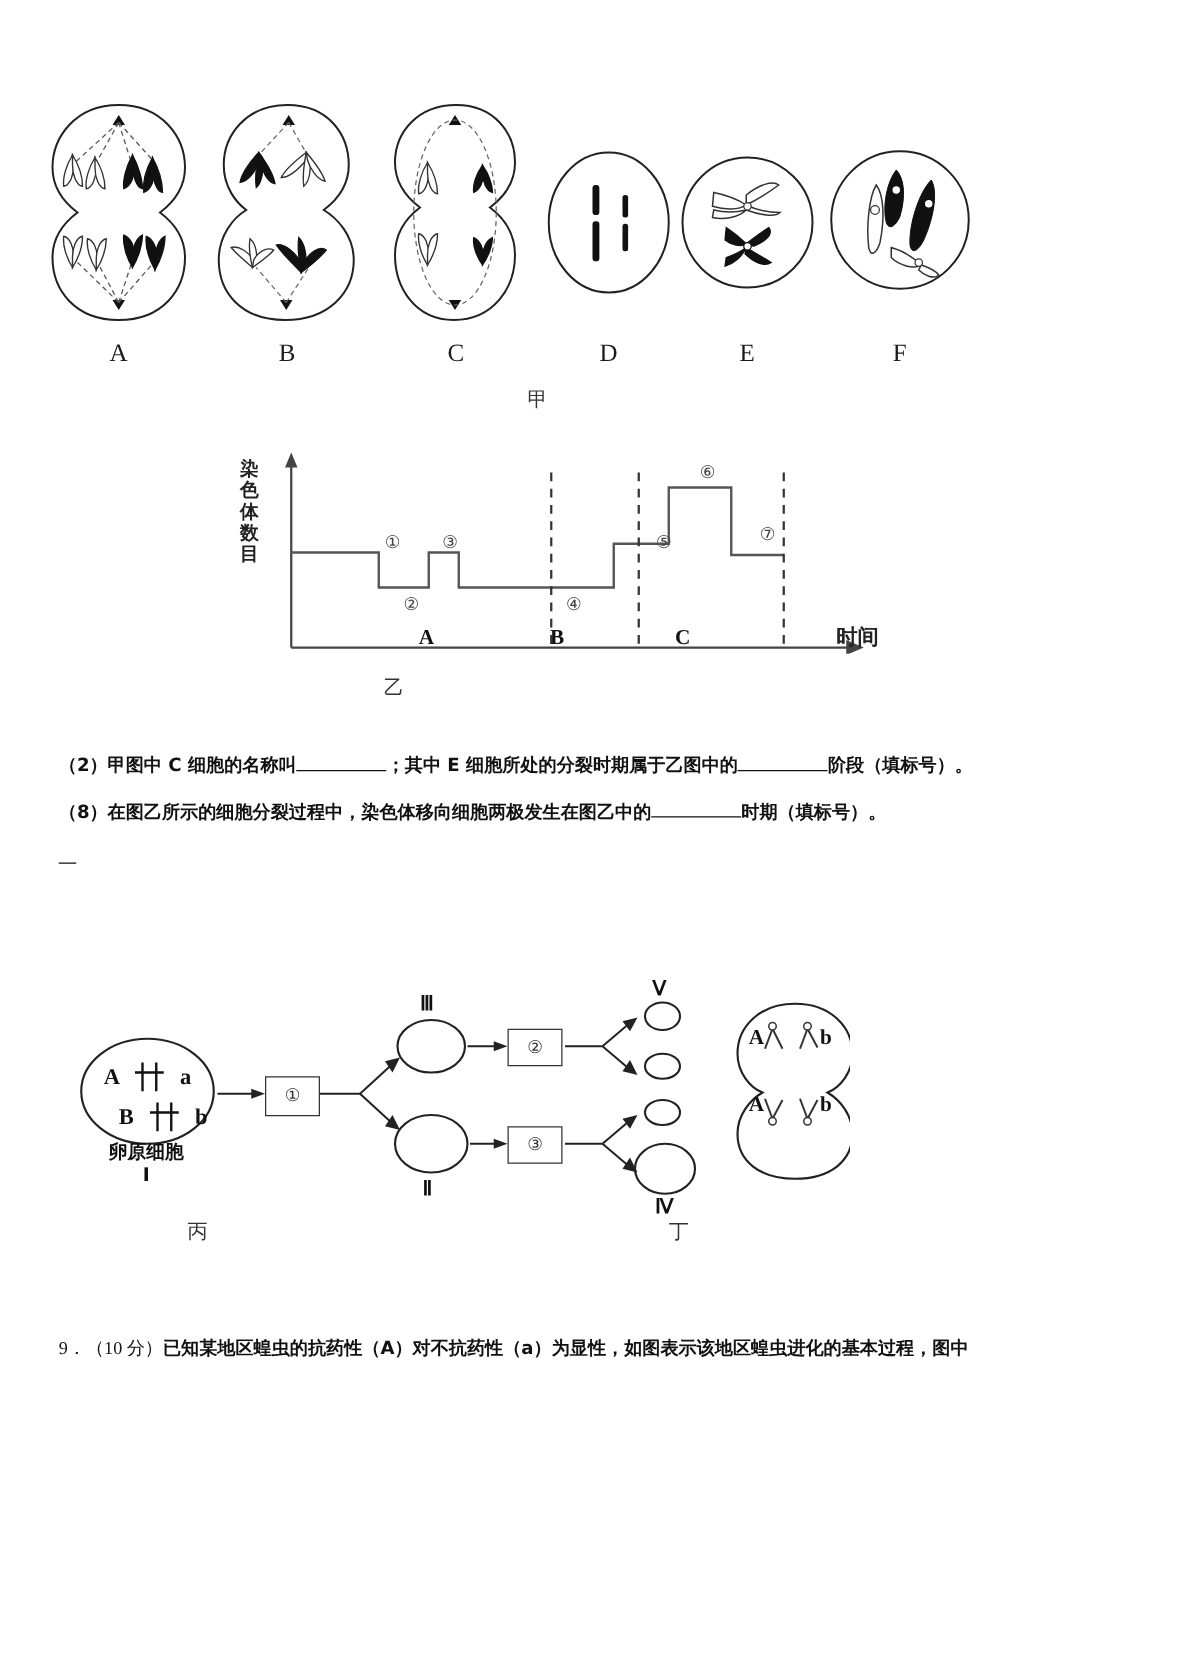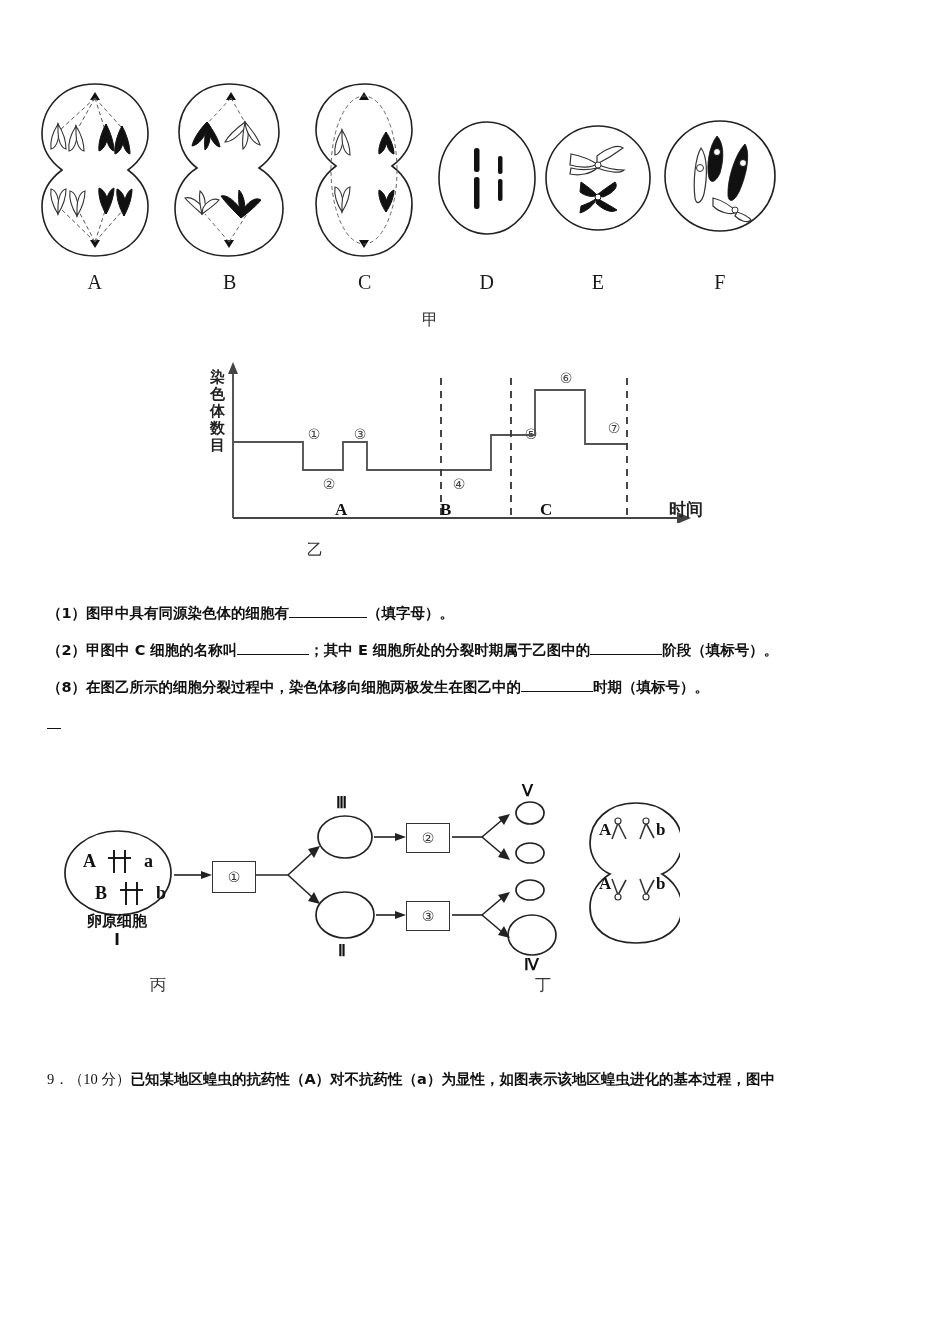--- a/index.html
+++ b/index.html
@@ -60,28 +60,27 @@
     left: 185px;
     top: 358px;
     width: 540px;
     height: 175px;
   }
   #yi-ylabel {
     position: absolute;
     left: 0px;
     top: 10px;
     width: 22px;
-    font-family: Liberation Sans, sans-serif;
+    font-family: Liberation Serif, serif;
     font-size: 15px;
     font-weight: bold;
     line-height: 17px;
     letter-spacing: 0px;
-    text-align: left;
+    text-align: right;
     color: #222;
-    margin-left: 25px;
   }
   #yi-xlabel {
     position: absolute;
     left: 452px;
     top: 140px;
     font-family: "DejaVu Sans", sans-serif;
     font-size: 17px;
     font-weight: bold;
     color: #222;
     padding-left: 32px;
@@ -424,23 +423,20 @@
     <span class="phase-label" style="left:150px;">A</span>
     <span class="phase-label" style="left:255px;">B</span>
     <span class="phase-label" style="left:355px;">C</span>
 
     <span id="yi-xlabel">时间</span>
   </div>
 
   <div id="yi-caption">乙</div>
 
   <div id="questions">
-    <p>
-      <span>（1）图甲中具有同源染色体的细胞有</span><span class="blank-s"></span><span>（填字母）。</span>
-    </p>
     <p>
       <span>（2）甲图中 C 细胞的名称叫</span><span class="blank-m"></span><span>；其中 E 细胞所处的分裂时期属于乙图中的</span><span class="blank-m"></span><span>阶段（填标号）。</span>
     </p>
     <p>
       <span>（8）在图乙所示的细胞分裂过程中，染色体移向细胞两极发生在图乙中的</span><span class="blank-m"></span><span>时期（填标号）。</span>
     </p>
     <p>
       <span class="blank-t"></span>
     </p>
   </div>

